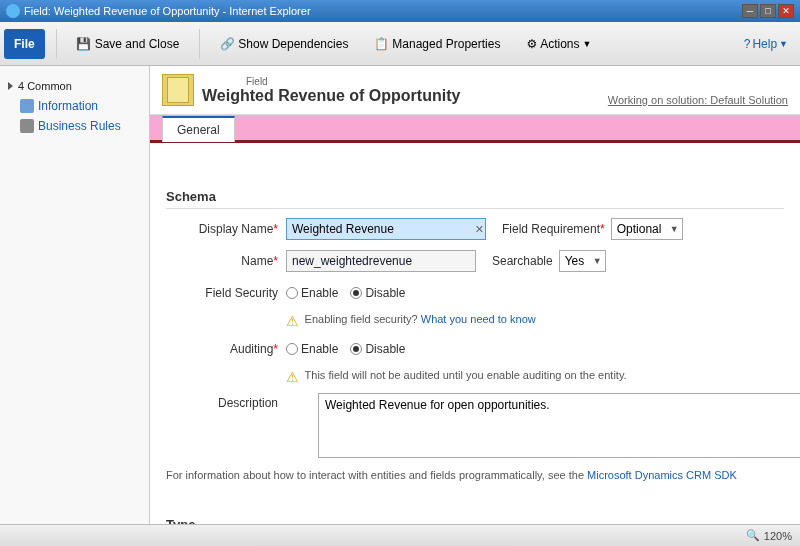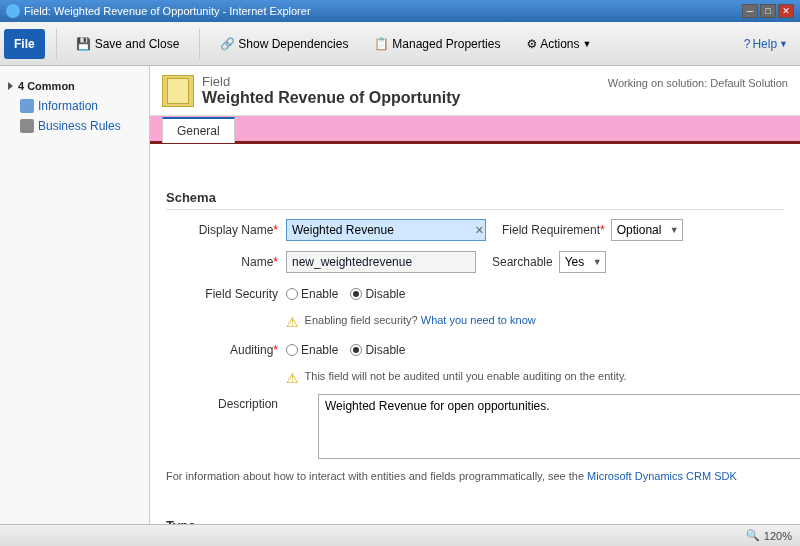--- a/index.html
+++ b/index.html
@@ -20,32 +20,32 @@
     .toolbar-file { background: #1a5fb4; color: white; border-radius: 3px; padding: 2px 10px; font-size: 12px; font-weight: bold; border: none; height: 30px; cursor: pointer; }
     .divider { width: 1px; height: 30px; background: #ccc; margin: 0 3px; }
     .toolbar-help { margin-left: auto; display: flex; align-items: center; gap: 2px; color: #1a5fb4; font-size: 12px; cursor: pointer; padding: 3px 8px; }
 
     
     .main-area { display: flex; height: calc(546px - 22px - 44px - 22px); }
 
     
     .sidebar { width: 150px; background: #f8f8f8; border-right: 1px solid #ccc; padding: 8px 0; flex-shrink: 0; }
     .sidebar-group { padding: 2px 0; }
-    .sidebar-group-title { font-size: 11px; font-weight: bold; color: #222; padding: 4px 8px; display: flex; align-items: center; gap: 3px; }
+    .sidebar-group-title { font-size: 11px; font-weight: normal; color: #222; padding: 4px 8px; display: flex; align-items: center; gap: 3px; }
     .sidebar-item { display: flex; align-items: center; gap: 4px; padding: 3px 8px 3px 20px; font-size: 12px; color: #1a5fb4; cursor: pointer; }
     .sidebar-item-icon { width: 14px; height: 14px; background: #6a9fd8; border-radius: 2px; flex-shrink: 0; }
     .triangle { width: 0; height: 0; border-left: 5px solid #555; border-top: 4px solid transparent; border-bottom: 4px solid transparent; display: inline-block; margin-right: 2px; }
 
     
     .content { flex: 1; background: white; overflow-y: auto; padding: 0; }
     .content-header { padding: 8px 12px; display: flex; align-items: flex-start; justify-content: space-between; border-bottom: 1px solid #ddd; }
     .breadcrumb-area { display: flex; flex-direction: column; }
-    .breadcrumb-label { font-size: 13px; color: #666; }
+    .breadcrumb-label { font-size: 10px; color: #666; margin-left: 44px; }
     .page-title { font-size: 16px; font-weight: bold; color: #333; }
-    .solution-label { font-size: 11px; color: #666; text-align: right; margin-top: 3px; }
+    .solution-label { font-size: 11px; color: #666; text-align: right; margin-top: 20px; text-decoration: underline; }
 
     
     .tabs { border-bottom: 3px solid #7f1d1d; padding: 0 12px; background: #f9a8d4; }
     .tab { display: inline-block; padding: 5px 14px; font-size: 12px; cursor: pointer; border: 1px solid transparent; border-bottom: none; background: white; border-top: 2px solid #1a5fb4; border-left: 1px solid #ccc; border-right: 1px solid #ccc; margin-bottom: -1px; position: relative; top: 1px; }
 
     
     .form-area { padding: 10px 16px; }
     .section-title { font-size: 13px; font-weight: bold; color: #333; margin-bottom: 8px; border-bottom: 1px solid #ddd; padding-bottom: 4px; margin-top: 36px; }
     .form-row { display: flex; align-items: center; margin-bottom: 8px; min-height: 24px; }
     .form-label { width: 120px; flex-shrink: 0; font-size: 12px; color: #333; text-align: right; padding-right: 8px; }

